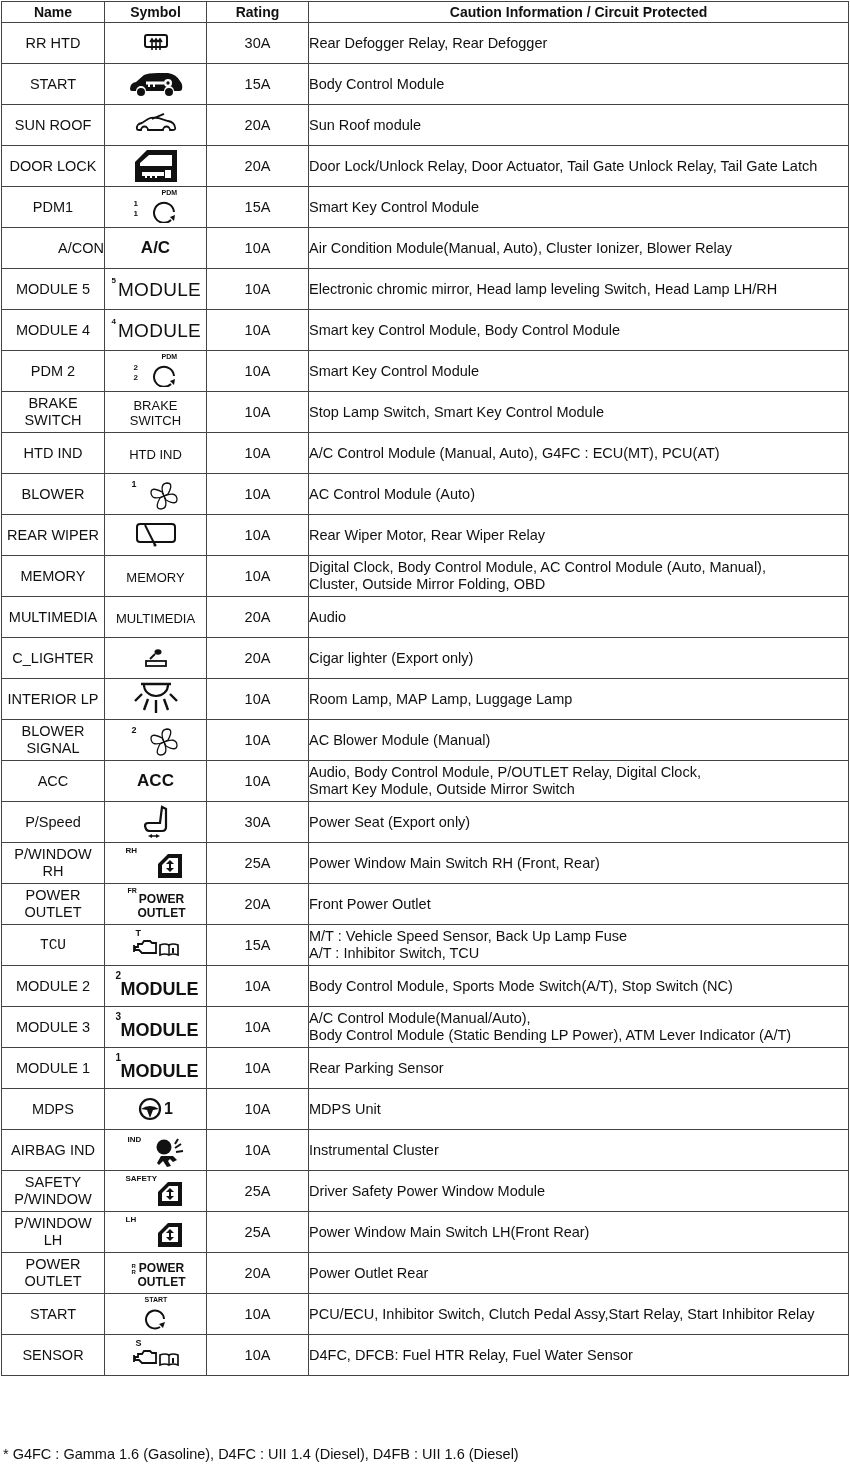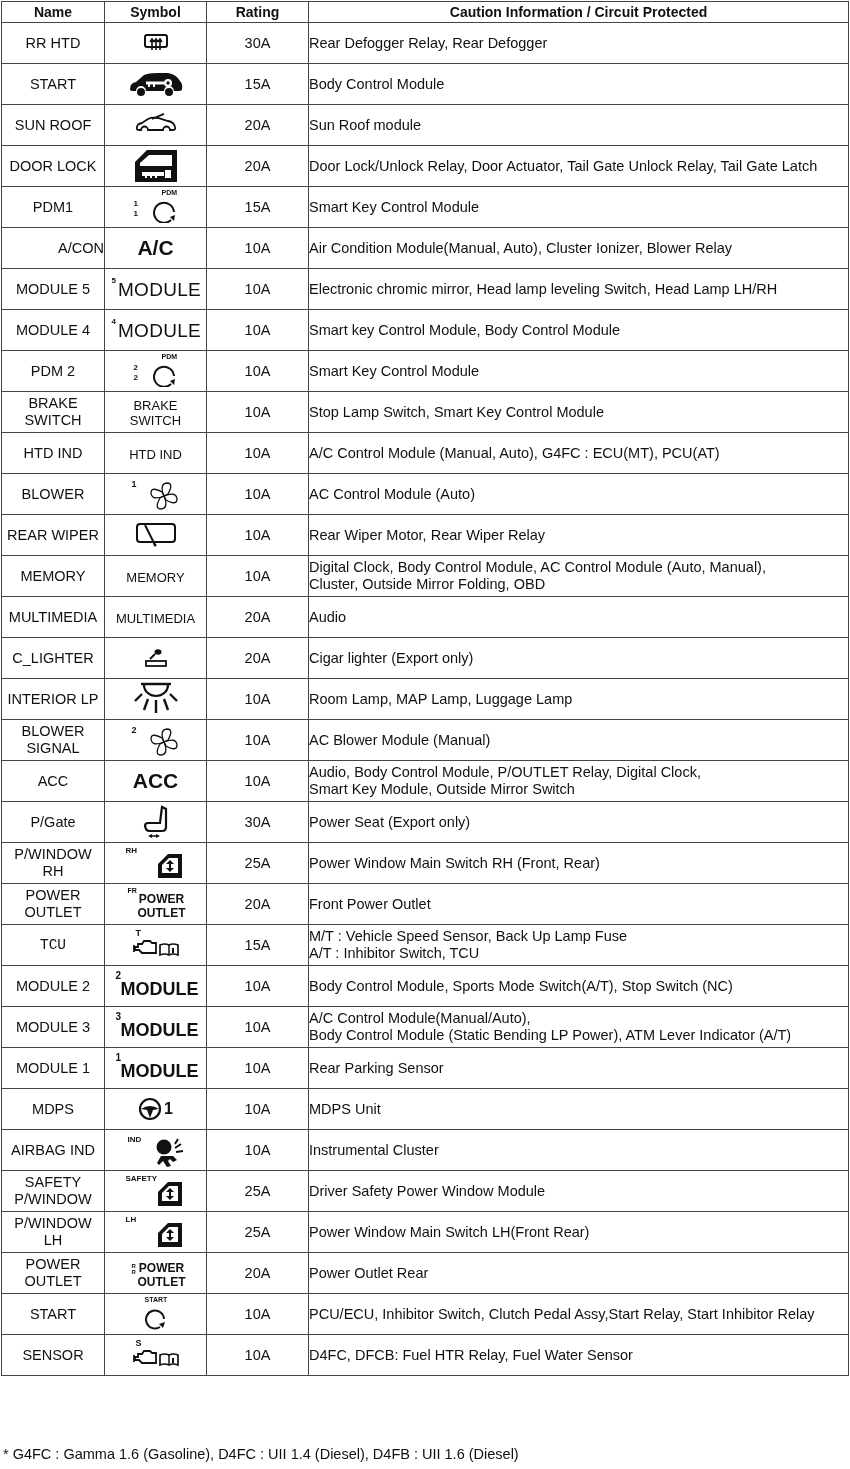--- a/index.html
+++ b/index.html
@@ -14,21 +14,21 @@
   col.c-sym { width: 102px; }
   col.c-rate { width: 102px; }
   col.c-info { width: 540px; }
   td.name { text-align: center; line-height: 17px; }
   td.rate { text-align: center; }
   td.info { text-align: left; padding-left: 3px; line-height: 17px; white-space: pre-line; }
   td.sym { text-align: center; position: relative; }
   .symwrap { position: relative; width: 100px; height: 40px; display: flex;
              align-items: center; justify-content: center; margin: 0 auto; }
   .sup { position: absolute; font-size: 8px; font-weight: bold; line-height: 8px; }
-  .symtext-bold { font-weight: bold; font-size: 21px; }
+  .symtext-bold { font-weight: bold; font-size: 17px; }
   .symtext-big { font-size: 19px; letter-spacing: 0.3px; }
   .symtext-bigbold { font-weight: bold; font-size: 18px; }
   .symtext-small { font-size: 13px; line-height: 15px; }
   .symtext-po { font-weight: bold; font-size: 12px; line-height: 14px; }
   .footnote { position: absolute; left: 3px; top: 1446px; font-size: 14.5px; }
   svg { display: block; }
 </style>
 </head>
 <body>
 
@@ -330,21 +330,21 @@
         <td class="sym">
           <div class="symwrap">
             <span class="symtext-bold" style="white-space: pre-line;">ACC</span>
           </div>
         </td>
         <td class="rate">10A</td>
         <td class="info">Audio, Body Control Module, P/OUTLET Relay, Digital Clock,
 Smart Key Module, Outside Mirror Switch</td>
       </tr>
       <tr>
-        <td class="name" style="white-space: pre-line;">P/Gate</td>
+        <td class="name" style="white-space: pre-line;">P/Speed</td>
         <td class="sym">
           <div class="symwrap">
             <span style="display: inline-block;">
               <svg width="28" height="34" viewBox="0 0 28 34">
                 <path d="M20 2 L18 18 L6 18 Q3 18 3 21 L4 24 Q5 26 8 26 L20 26 Q24 26 24 22 L24 4 Z" fill="none" stroke="#111" stroke-width="2.2"></path>
                 <path d="M6 31 L10 29 L10 33 Z M18 31 L14 29 L14 33 Z" fill="#111"></path>
                 <line x1="10" y1="31" x2="14" y2="31" stroke="#111" stroke-width="1.5"></line>
               </svg>
             </span>
           </div>

